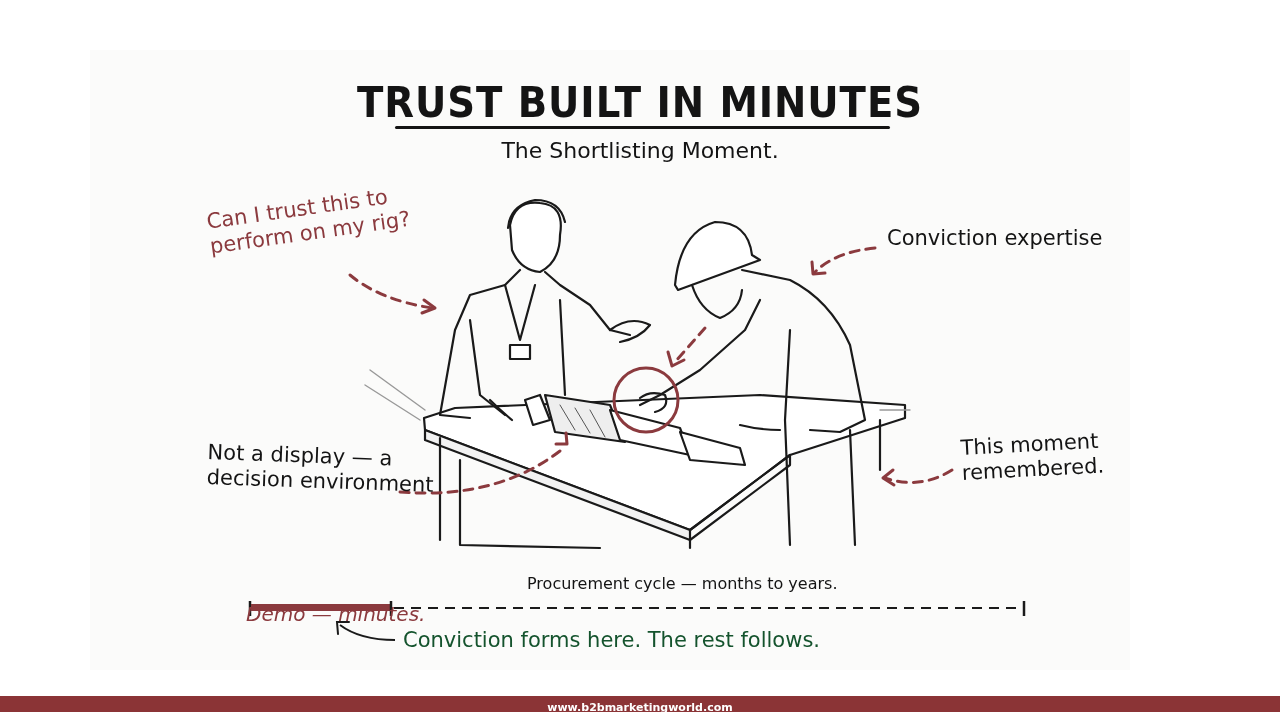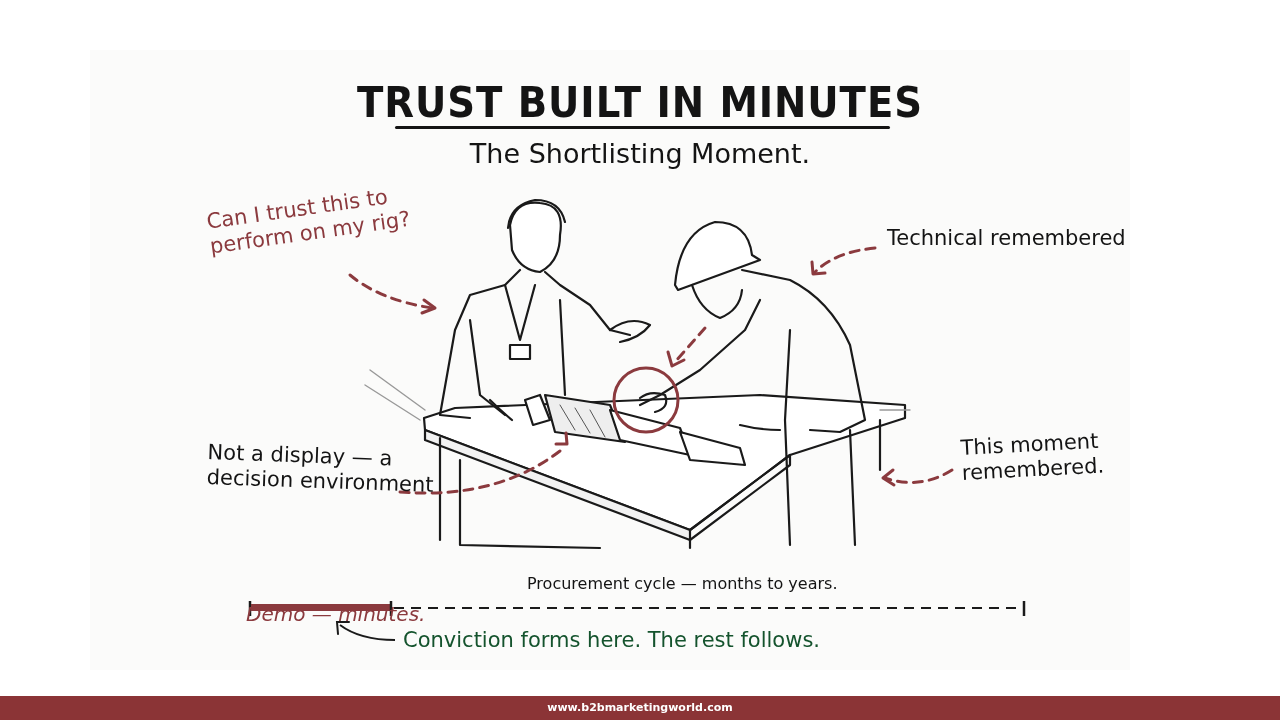--- a/index.html
+++ b/index.html
@@ -3,32 +3,32 @@
 <meta charset="utf-8">
 <style>
   html, body { margin:0; padding:0; }
   body { width:1280px; height:720px; background:#ffffff; position:relative; overflow:hidden;
          font-family:"DejaVu Sans", sans-serif; color:#111; }
   .panel { position:absolute; left:90px; top:50px; width:1040px; height:620px; background:#fbfbfa; }
   .title { position:absolute; left:0; width:1280px; top:78px; text-align:center;
            font-size:42px; font-weight:bold; letter-spacing:1px; color:#141414;
            font-family:"DejaVu Sans", sans-serif; transform:scaleX(0.92); }
   .title-underline { position:absolute; left:395px; top:126px; width:495px; height:3px; background:#141414; border-radius:2px; }
-  .subtitle { position:absolute; left:0; width:1280px; top:138px; text-align:center; font-size:27px; color:#141414; }
+  .subtitle { position:absolute; left:0; width:1280px; top:138px; text-align:center; font-size:22px; color:#141414; }
   .note { position:absolute; font-size:21px; line-height:25px; color:#141414; }
   .note.accent { color:#8b3a3e; }
   .note-q { left:205px; top:210px; transform:rotate(-8deg); transform-origin:left top; }
   .note-tech { left:887px; top:226px; }
   .note-env { left:208px; top:440px; transform:rotate(2deg); transform-origin:left top; }
   .note-rem { left:960px; top:436px; transform:rotate(-3deg); transform-origin:left top; }
   .illustration { position:absolute; left:0; top:0; width:1280px; height:720px; }
   .tl-demo { position:absolute; left:246px; top:602px; font-size:20px; color:#8b3a3e;font-style:italic; }
   .tl-proc { position:absolute; left:527px; top:574px; font-size:16px; color:#141414; }
   .tl-conv { position:absolute; left:403px; top:628px; font-size:21px; color:#14532d; }
-  .footer { position:absolute; left:0; top:696px; width:1280px; height:24px; background:#8b3436;
+  .footer { position:absolute; left:0; top:696px; width:1280px; height:16px; background:#8b3436;
             color:#ffffff; font-size:11px; font-weight:bold; text-align:center; line-height:24px; }
 </style>
 </head>
 <body>
 
 <div class="panel"></div>
 
 <div class="title">TRUST BUILT IN MINUTES</div>
 <div class="title-underline"></div>
 <div class="subtitle">The Shortlisting Moment.</div>
@@ -108,21 +108,21 @@
     <path d="M395 640 Q360 640 340 625" fill="none" stroke="#1a1a1a" stroke-width="2"></path>
     <path d="M338 634 L337 622 L349 622" fill="none" stroke="#1a1a1a" stroke-width="2" stroke-linecap="round"></path>
   </g>
 </svg>
 
 <div class="note accent note-q">
   <div>Can I trust this to</div>
   <div>perform on my rig?</div>
 </div>
 <div class="note note-tech">
-  <div>Technical remembered</div>
+  <div>Conviction expertise</div>
 </div>
 <div class="note note-env">
   <div>Not a display — a</div>
   <div>decision environment</div>
 </div>
 <div class="note note-rem">
   <div>This moment</div>
   <div>remembered.</div>
 </div>
 

